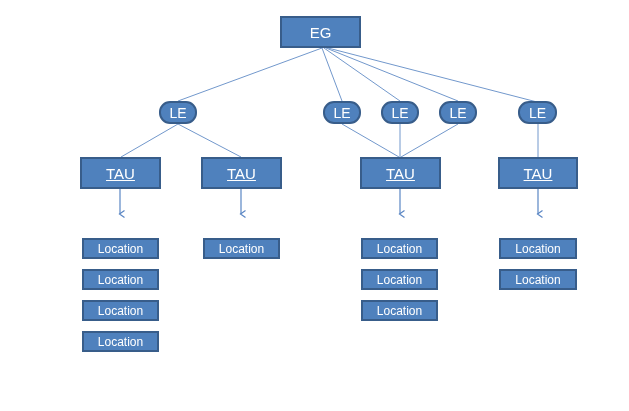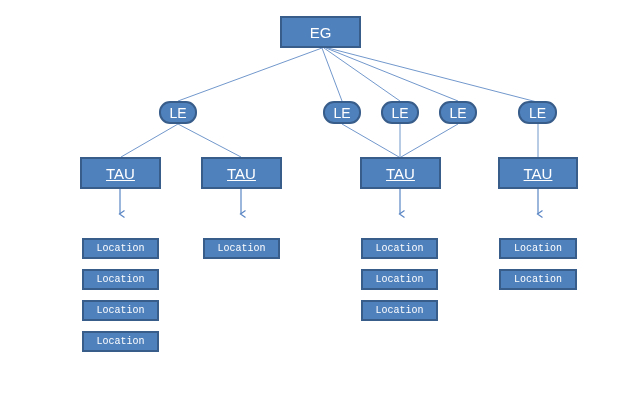--- a/index.html
+++ b/index.html
@@ -27,21 +27,21 @@
     color: var(--text, #ffffff);
     display: flex;
     align-items: center;
     justify-content: center;
     line-height: 1;
     user-select: none;
   }
   .eg  { font-size: 15px; }
   .le  { font-size: 14px; border-radius: 11px; }
   .tau { font-size: 15px; text-decoration: underline; }
-  .loc { font-size: 10px; font-family: Liberation Mono, monospace; }
+  .loc { font-size: 12px; }
 </style>
 </head>
 <body>
 
 <div id="canvas">
 
   <svg id="connector-layer" viewBox="0 0 629 411" xmlns="http://www.w3.org/2000/svg">
     <defs>
       <marker id="arrowhead" markerWidth="10" markerHeight="9" refX="4.5" refY="6.5" orient="auto-start-reverse" markerUnits="userSpaceOnUse">
         <path d="M1,2 L4.5,7 L8,2" fill="none" stroke-width="1.2" stroke="#5a86c4"></path>

